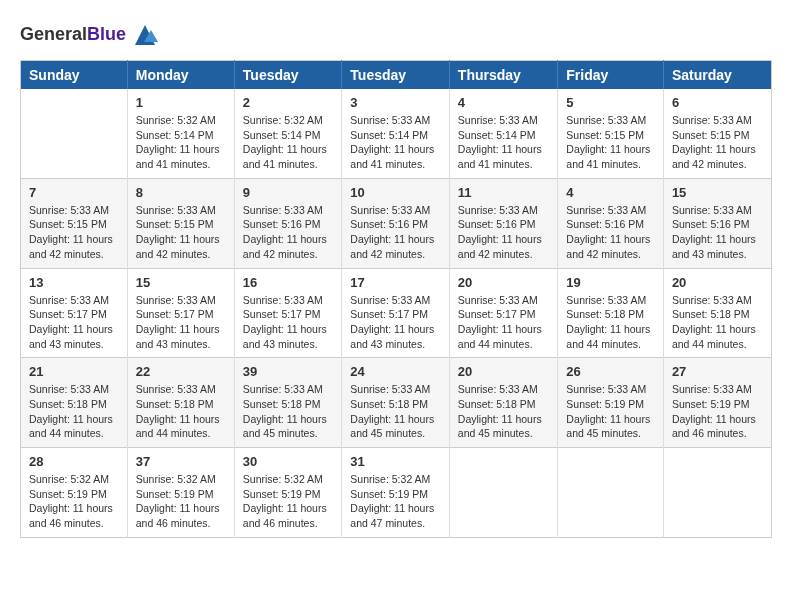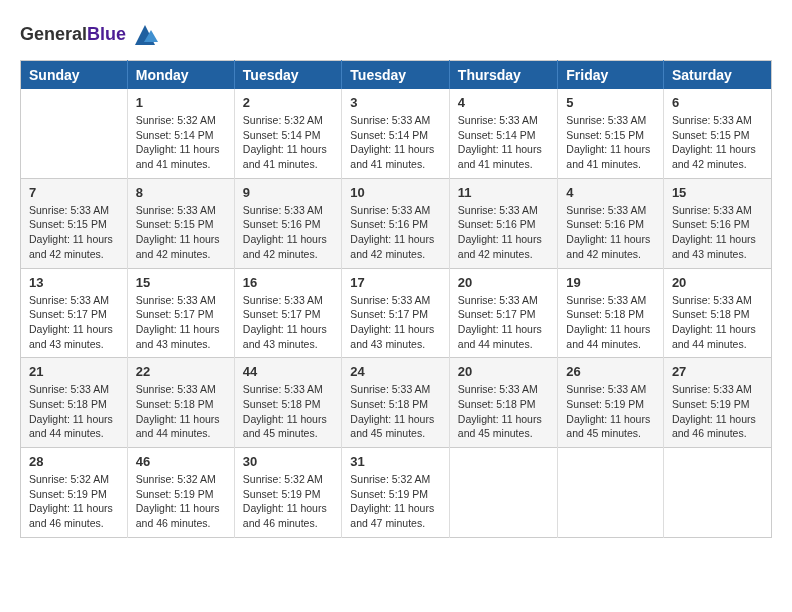--- a/index.html
+++ b/index.html
@@ -267,21 +267,21 @@
 Sunset: 5:18 PM
 Daylight: 11 hours and 44 minutes.</div>
         </td>
         <td>
           <div class="day-number">22</div>
           <div class="day-info" style="white-space: pre-line;">Sunrise: 5:33 AM
 Sunset: 5:18 PM
 Daylight: 11 hours and 44 minutes.</div>
         </td>
         <td>
-          <div class="day-number">44</div>
+          <div class="day-number">39</div>
           <div class="day-info" style="white-space: pre-line;">Sunrise: 5:33 AM
 Sunset: 5:18 PM
 Daylight: 11 hours and 45 minutes.</div>
         </td>
         <td>
           <div class="day-number">24</div>
           <div class="day-info" style="white-space: pre-line;">Sunrise: 5:33 AM
 Sunset: 5:18 PM
 Daylight: 11 hours and 45 minutes.</div>
         </td>
@@ -305,21 +305,21 @@
         </td>
       </tr>
       <tr>
         <td>
           <div class="day-number">28</div>
           <div class="day-info" style="white-space: pre-line;">Sunrise: 5:32 AM
 Sunset: 5:19 PM
 Daylight: 11 hours and 46 minutes.</div>
         </td>
         <td>
-          <div class="day-number">46</div>
+          <div class="day-number">37</div>
           <div class="day-info" style="white-space: pre-line;">Sunrise: 5:32 AM
 Sunset: 5:19 PM
 Daylight: 11 hours and 46 minutes.</div>
         </td>
         <td>
           <div class="day-number">30</div>
           <div class="day-info" style="white-space: pre-line;">Sunrise: 5:32 AM
 Sunset: 5:19 PM
 Daylight: 11 hours and 46 minutes.</div>
         </td>

